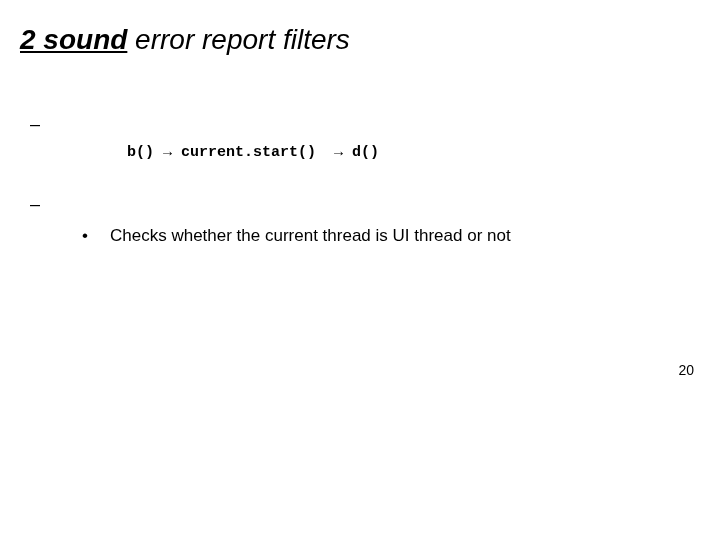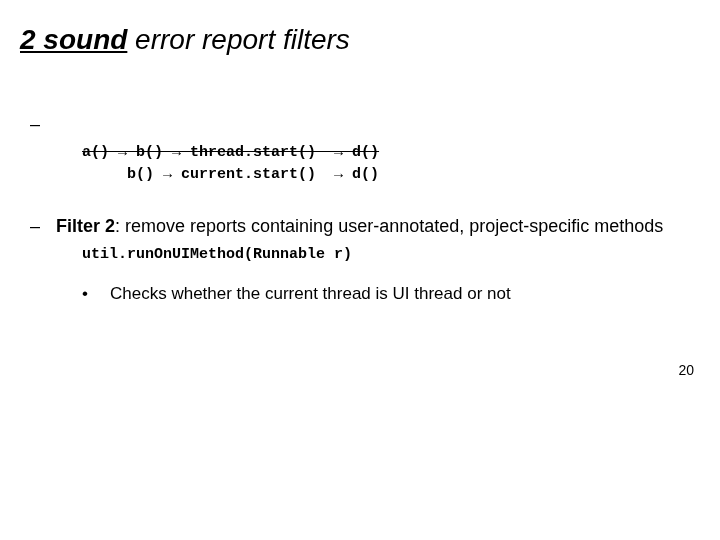--- a/index.html
+++ b/index.html
@@ -94,34 +94,27 @@
     <span class="emph">2 sound</span><span> error report filters</span>
   </div>
 
   <div class="body">
 
     <div class="item">
       <div class="dash-row">
         <div class="dash">–</div>
       </div>
       <div class="code-block">
-        <div class="code-line strike">a() → b() → thread.start()  → d()</div>
         <div class="code-line">     b() → current.start()  → d()</div>
       </div>
     </div>
 
     <div class="item" style="margin-top:28px;">
       <div class="dash-row">
         <div class="dash">–</div>
-        <div>
-          <span class="label">Filter 2</span><span>: remove reports containing user-annotated, project-specific methods</span>
-        </div>
-      </div>
-      <div class="code-block">
-        <div class="code-line">util.runOnUIMethod(Runnable r)</div>
       </div>
       <div class="bullet-row">
         <div class="bullet">•</div>
         <div>Checks whether the current thread is UI thread or not</div>
       </div>
     </div>
 
   </div>
 
   <div class="pagenum">20</div>

